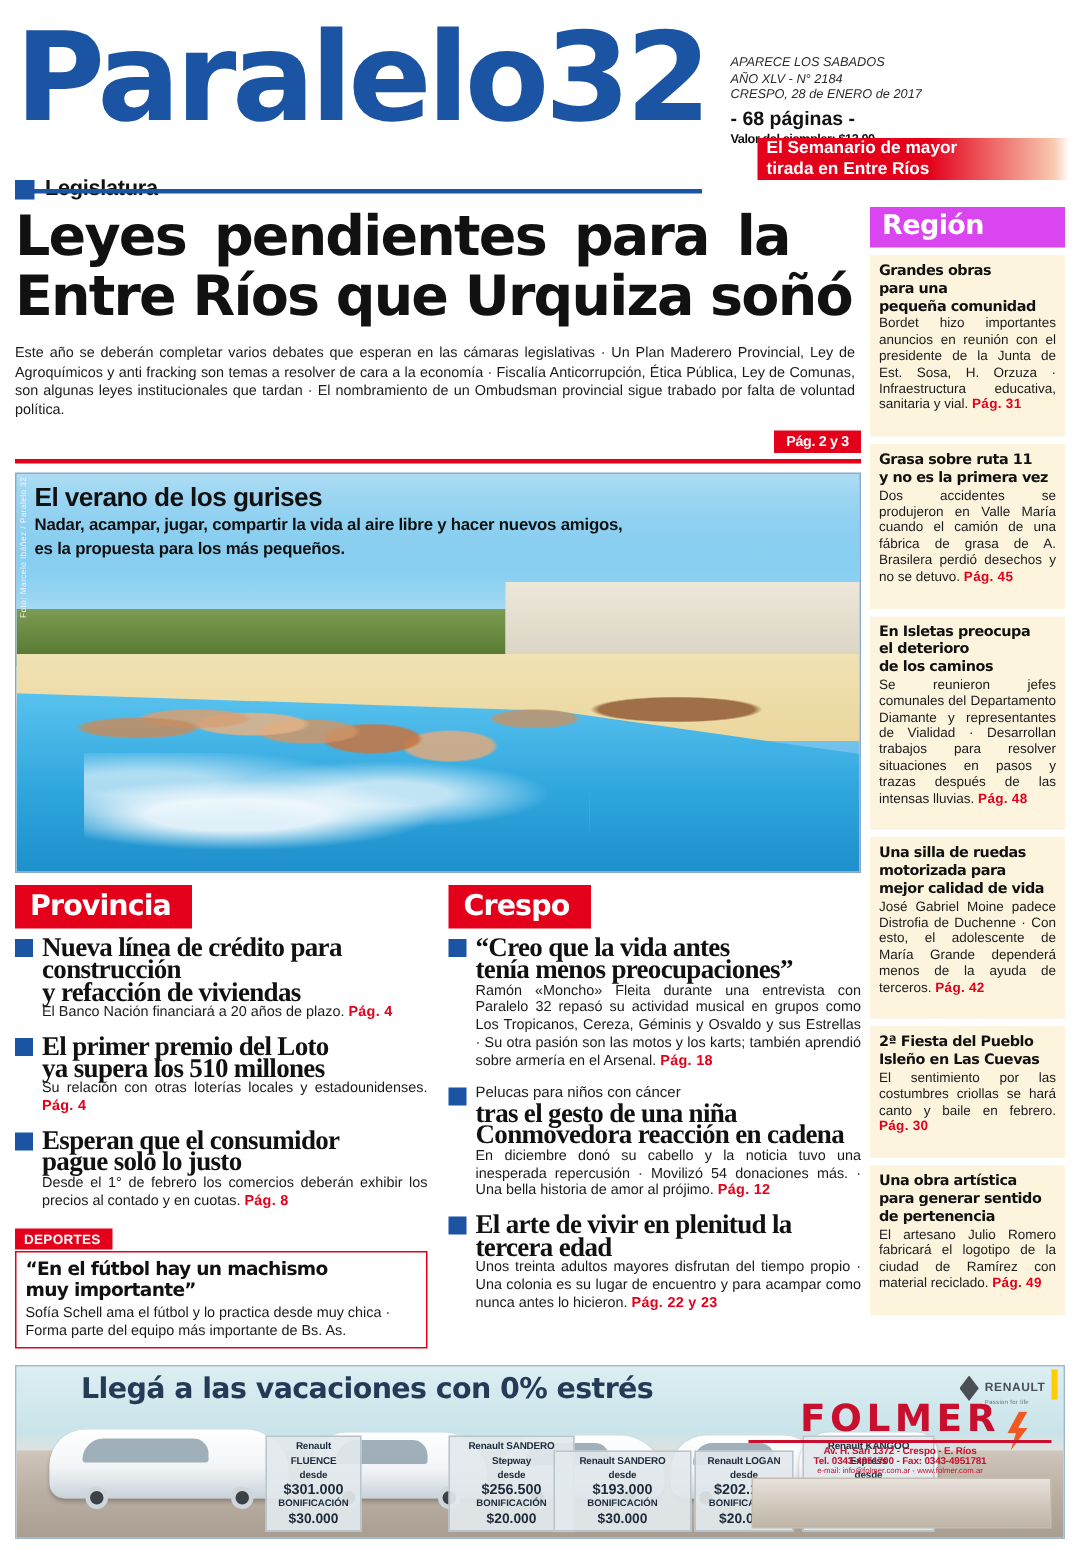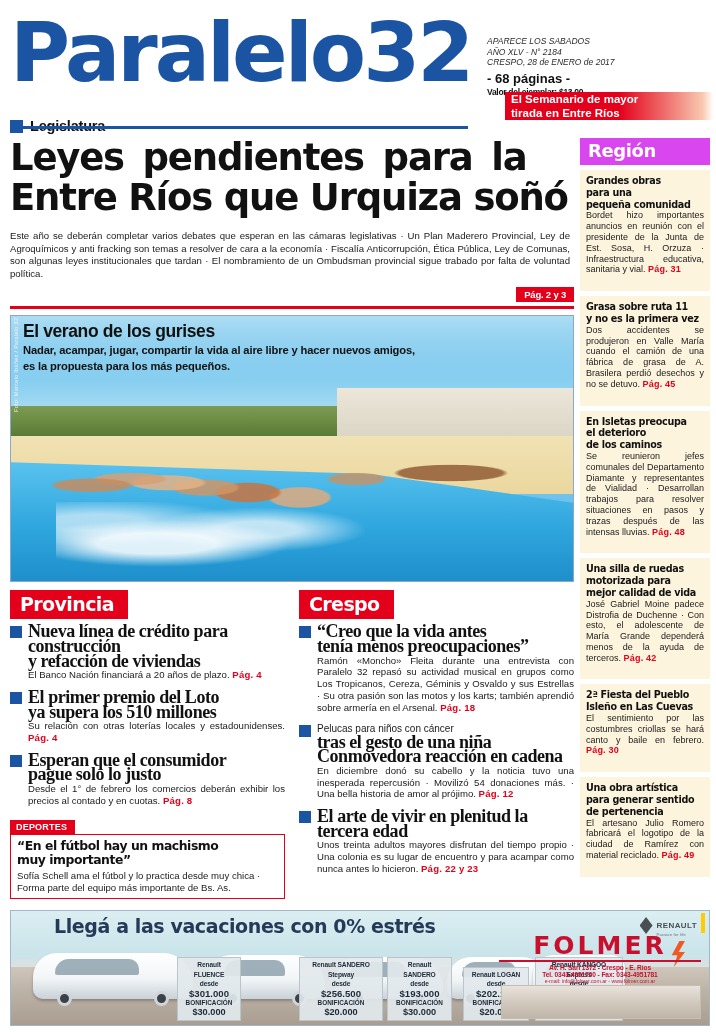--- a/index.html
+++ b/index.html
@@ -584,21 +584,21 @@
     </div>
 
     <div class="price-card" style="left:288px; width:84px;">
       <div class="nm">Renault SANDERO Stepway</div>
       <div class="nm">desde</div>
       <div class="pr">$256.500</div>
       <div class="bn">BONIFICACIÓN</div>
       <div class="bv">$20.000</div>
     </div>
 
-    <div class="price-card" style="left:376px; width:65px;">
+    <div class="price-card" style="left:358px; width:92px;">
       <div class="nm">Renault SANDERO</div>
       <div class="nm">desde</div>
       <div class="pr">$193.000</div>
       <div class="bn">BONIFICACIÓN</div>
       <div class="bv">$30.000</div>
     </div>
 
     <div class="price-card" style="left:452px; width:66px;">
       <div class="nm">Renault LOGAN</div>
       <div class="nm">desde</div>

